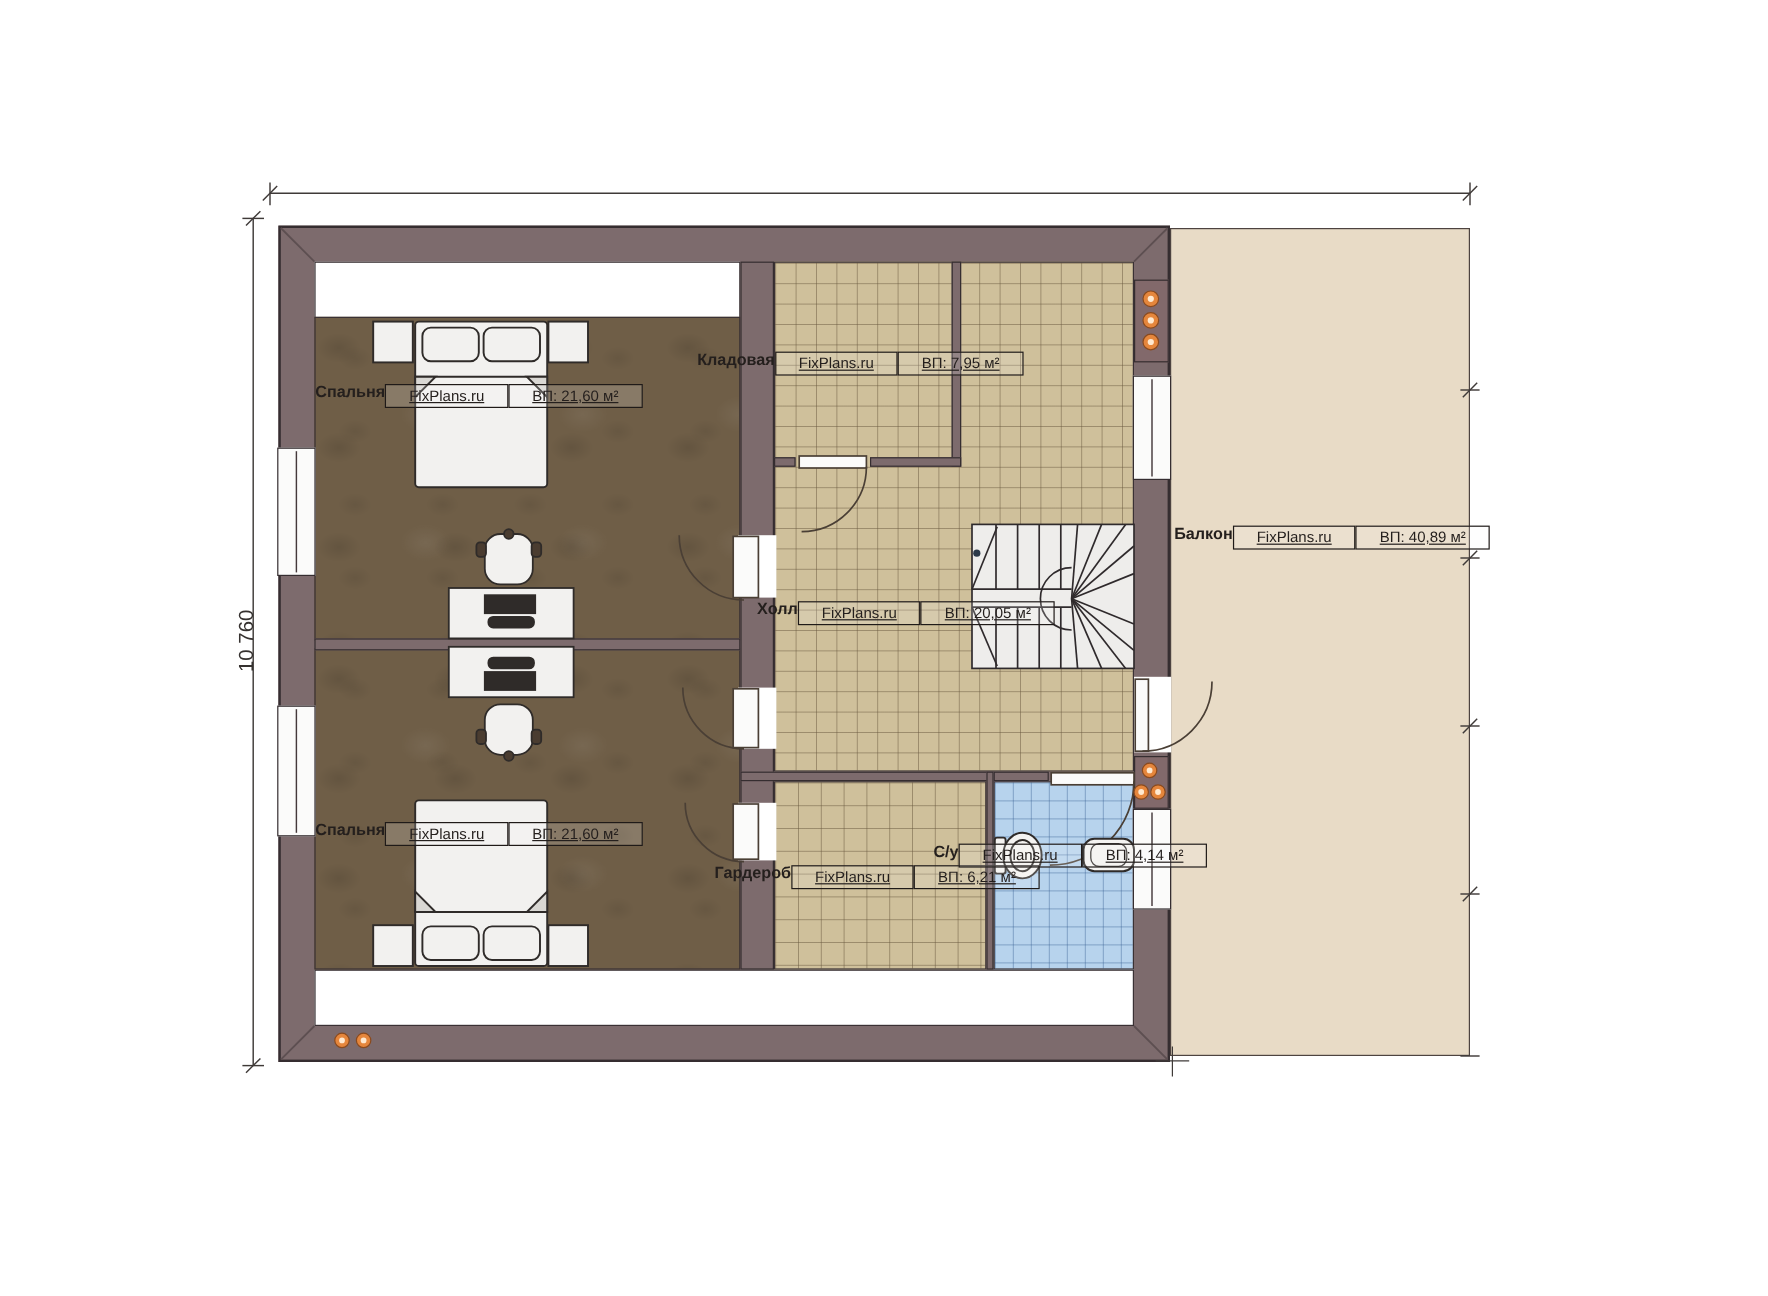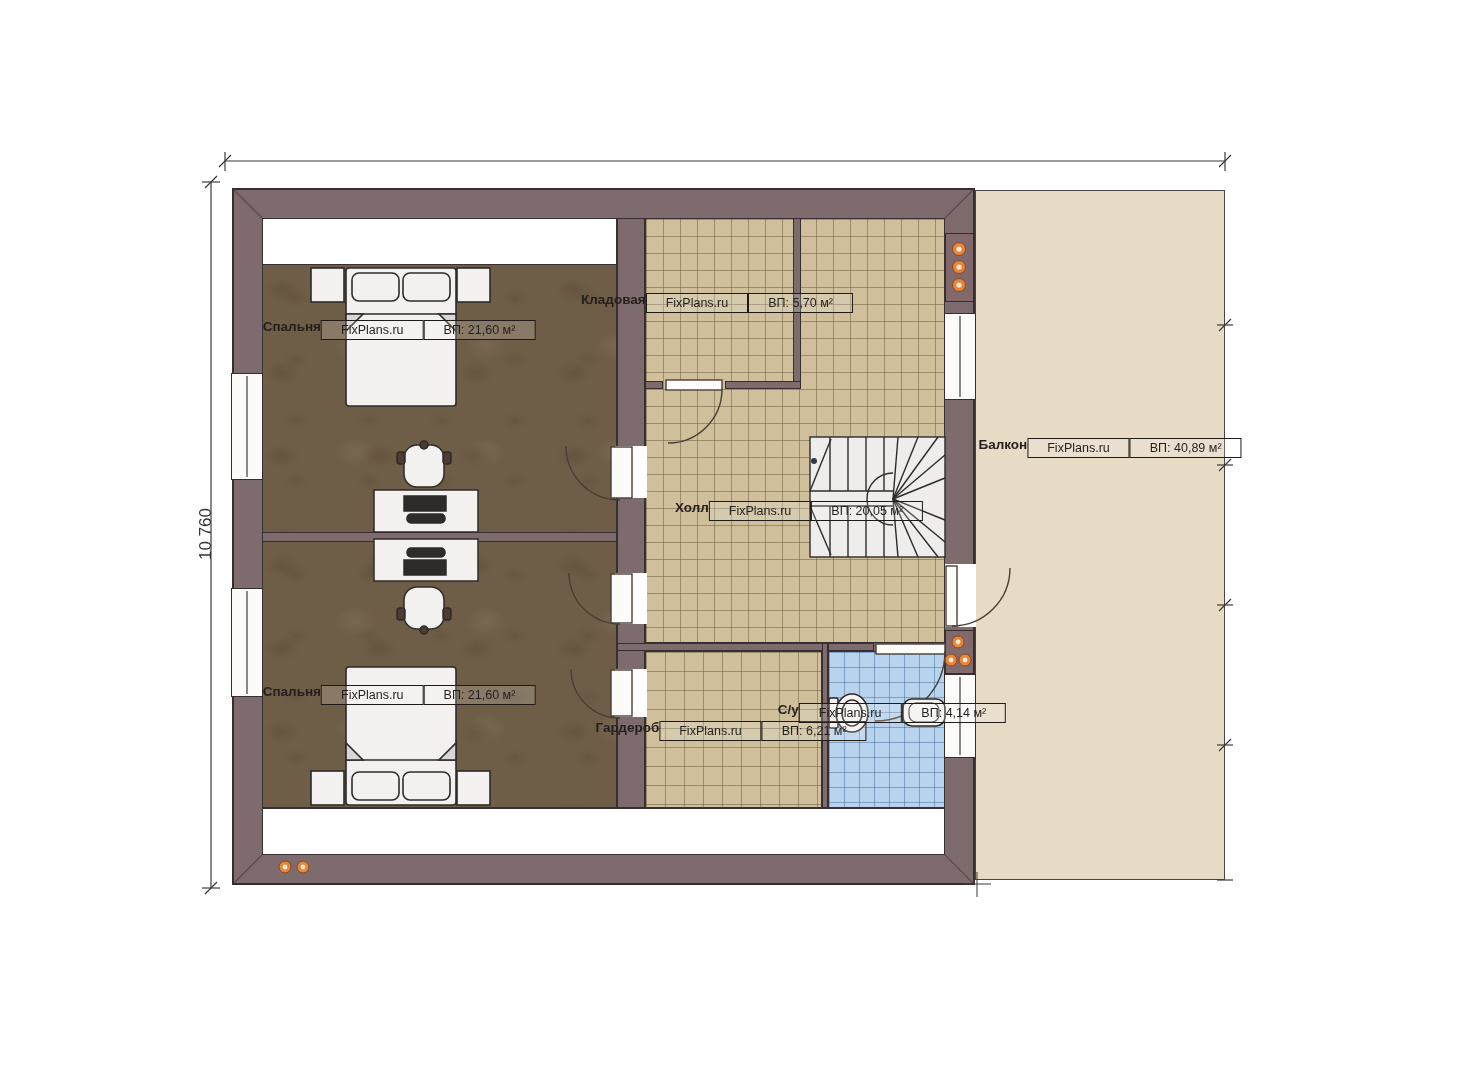--- a/index.html
+++ b/index.html
@@ -34,21 +34,21 @@
     background-size:15px 15px;border:1.5px solid #3a3134;}
   .balcony{background:var(--balcony,#e8dbc6);border:1.5px solid #4d4340;}
   .gap{background:#ffffff;}
   .window{background:#fbfbfa;border:1.5px solid #352d30;}
   .flue{background:#82696b;border:1px solid #352d30;}
   
   .room-label{position:absolute;display:flex;flex-direction:row;align-items:center;
               transform:translateX(-50%);z-index:30;}
   .room-name{font-weight:bold;font-size:13.5px;line-height:16px;margin-bottom:3px;white-space:nowrap;}
   .label-box{border:1.6px solid #1f1a18;padding:0 19px;font-size:12.5px;line-height:18px;
-             margin-top:3px;white-space:nowrap;background:rgba(252,252,250,0.18);}
+             margin-top:3px;white-space:nowrap;background:rgba(252,252,250,0.18);text-decoration:underline;}
   .dim-label{position:absolute;font-size:17px;color:#363230;z-index:30;}
   svg{position:absolute;left:0;top:0;z-index:20;}
 </style>
 </head>
 <body>
 
 <div id="canvas">
 
   <div class="abs balcony" style="left:975px;top:190px;width:250px;height:690px;"></div>
 
@@ -248,23 +248,23 @@
   </svg>
 
   <div class="room-label" style="left:399px;top:317px;">
     <div class="room-name">Спальня</div>
     <div class="label-box">FixPlans.ru</div>
     <div class="label-box">ВП: 21,60 м²</div>
   </div>
   <div class="room-label" style="left:717px;top:290px;">
     <div class="room-name">Кладовая</div>
     <div class="label-box">FixPlans.ru</div>
-    <div class="label-box">ВП: 5,70 м²</div>
-  </div>
-  <div class="room-label" style="left:799px;top:498px;">
+    <div class="label-box">ВП: 7,95 м²</div>
+  </div>
+  <div class="room-label" style="left:755px;top:498px;">
     <div class="room-name">Холл</div>
     <div class="label-box">FixPlans.ru</div>
     <div class="label-box">ВП: 20,05 м²</div>
   </div>
   <div class="room-label" style="left:399px;top:682px;">
     <div class="room-name">Спальня</div>
     <div class="label-box">FixPlans.ru</div>
     <div class="label-box">ВП: 21,60 м²</div>
   </div>
   <div class="room-label" style="left:731px;top:718px;">

